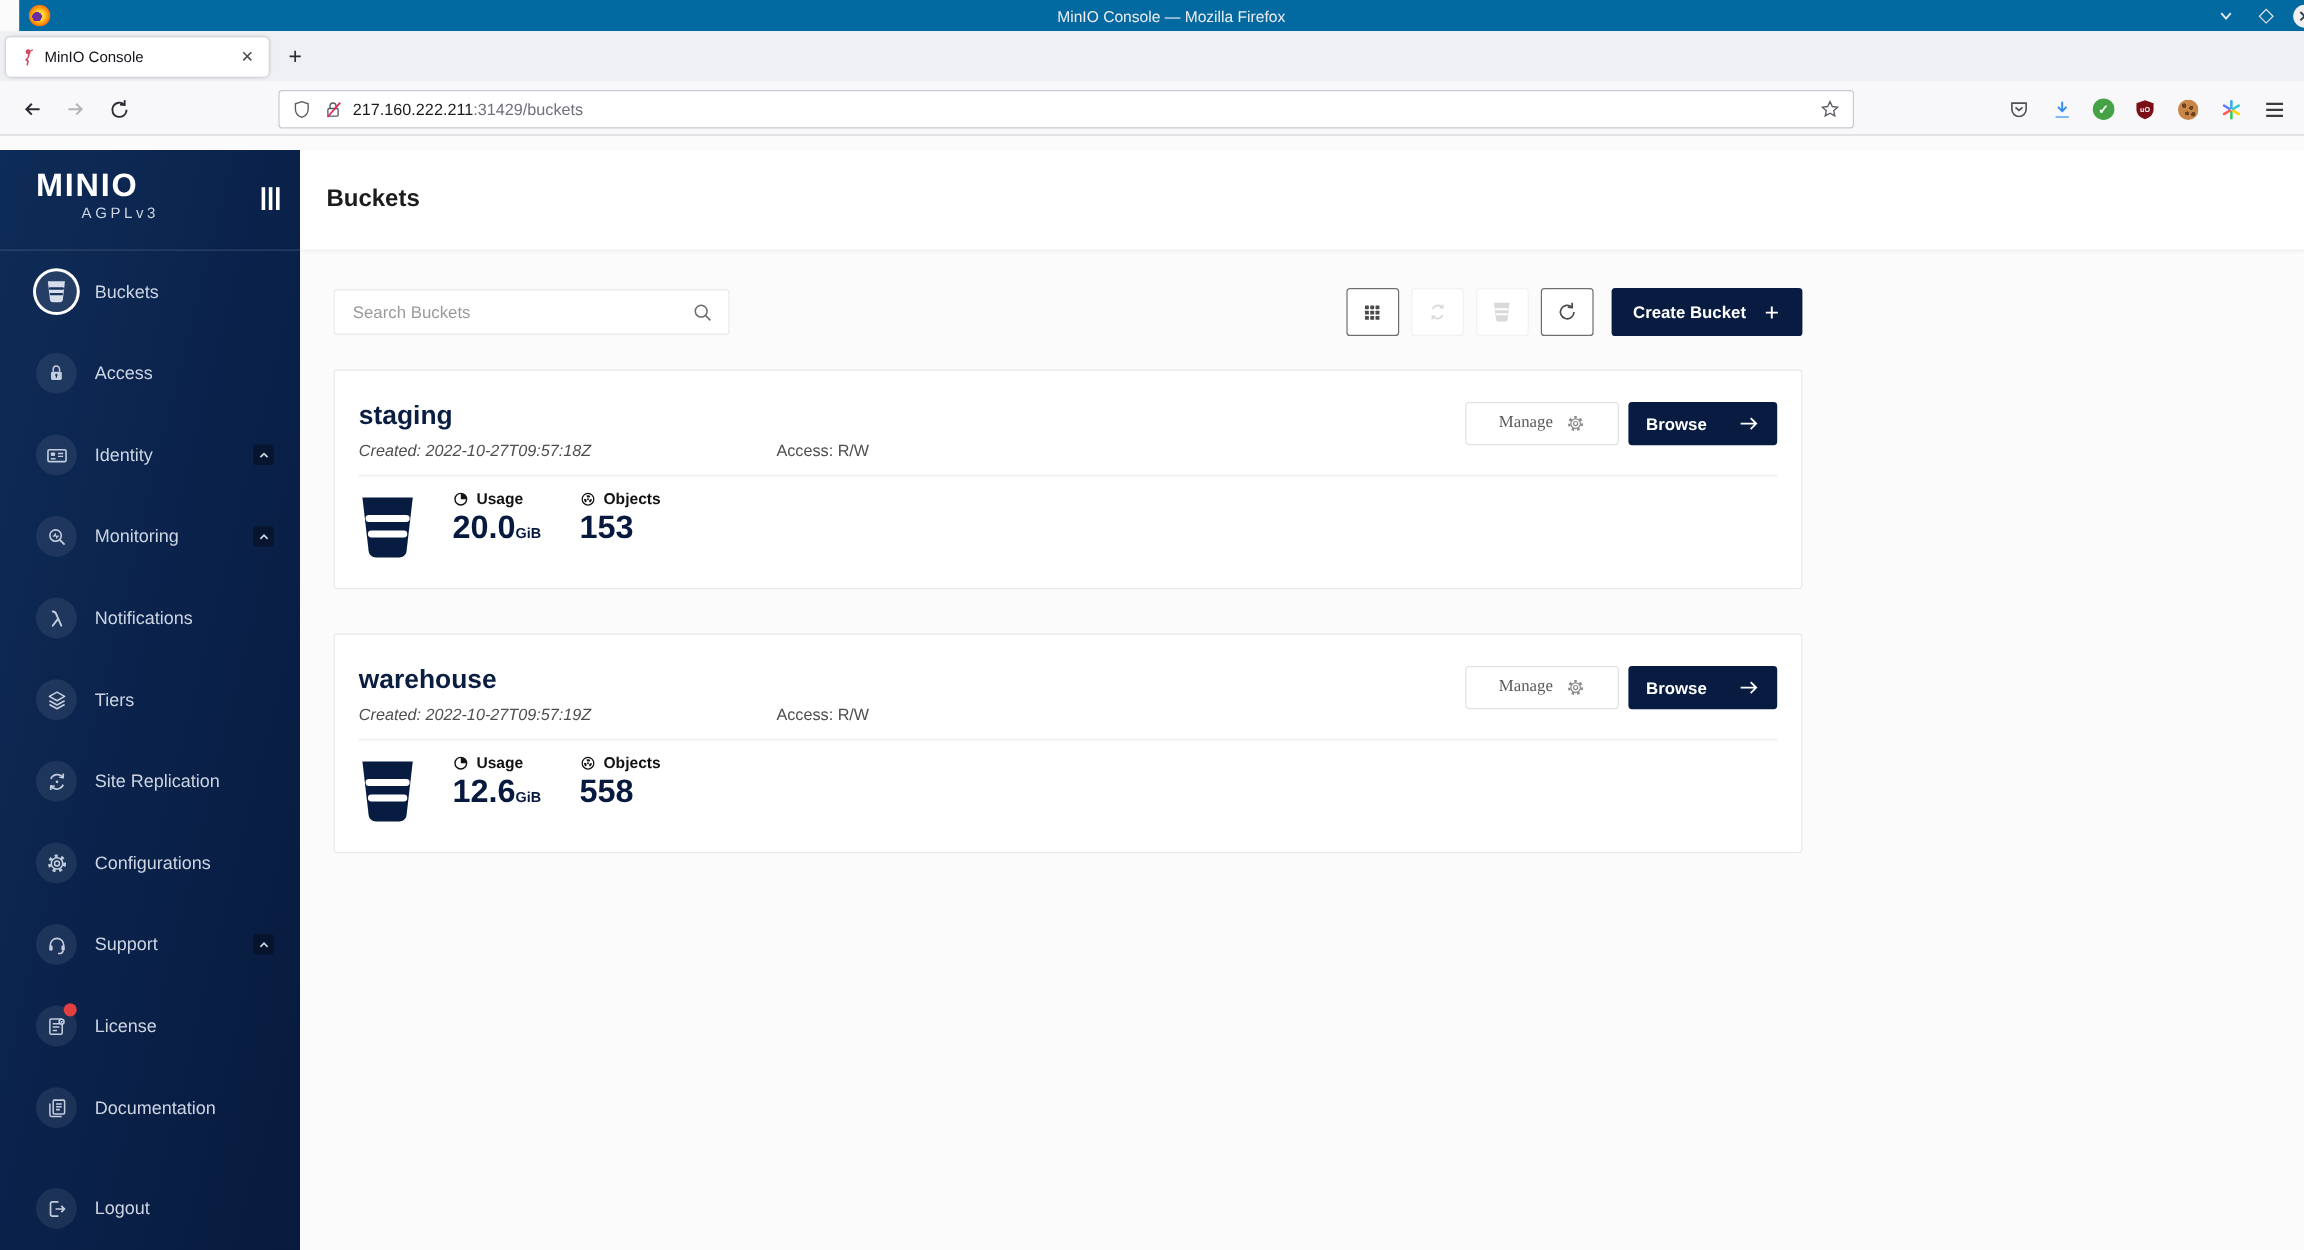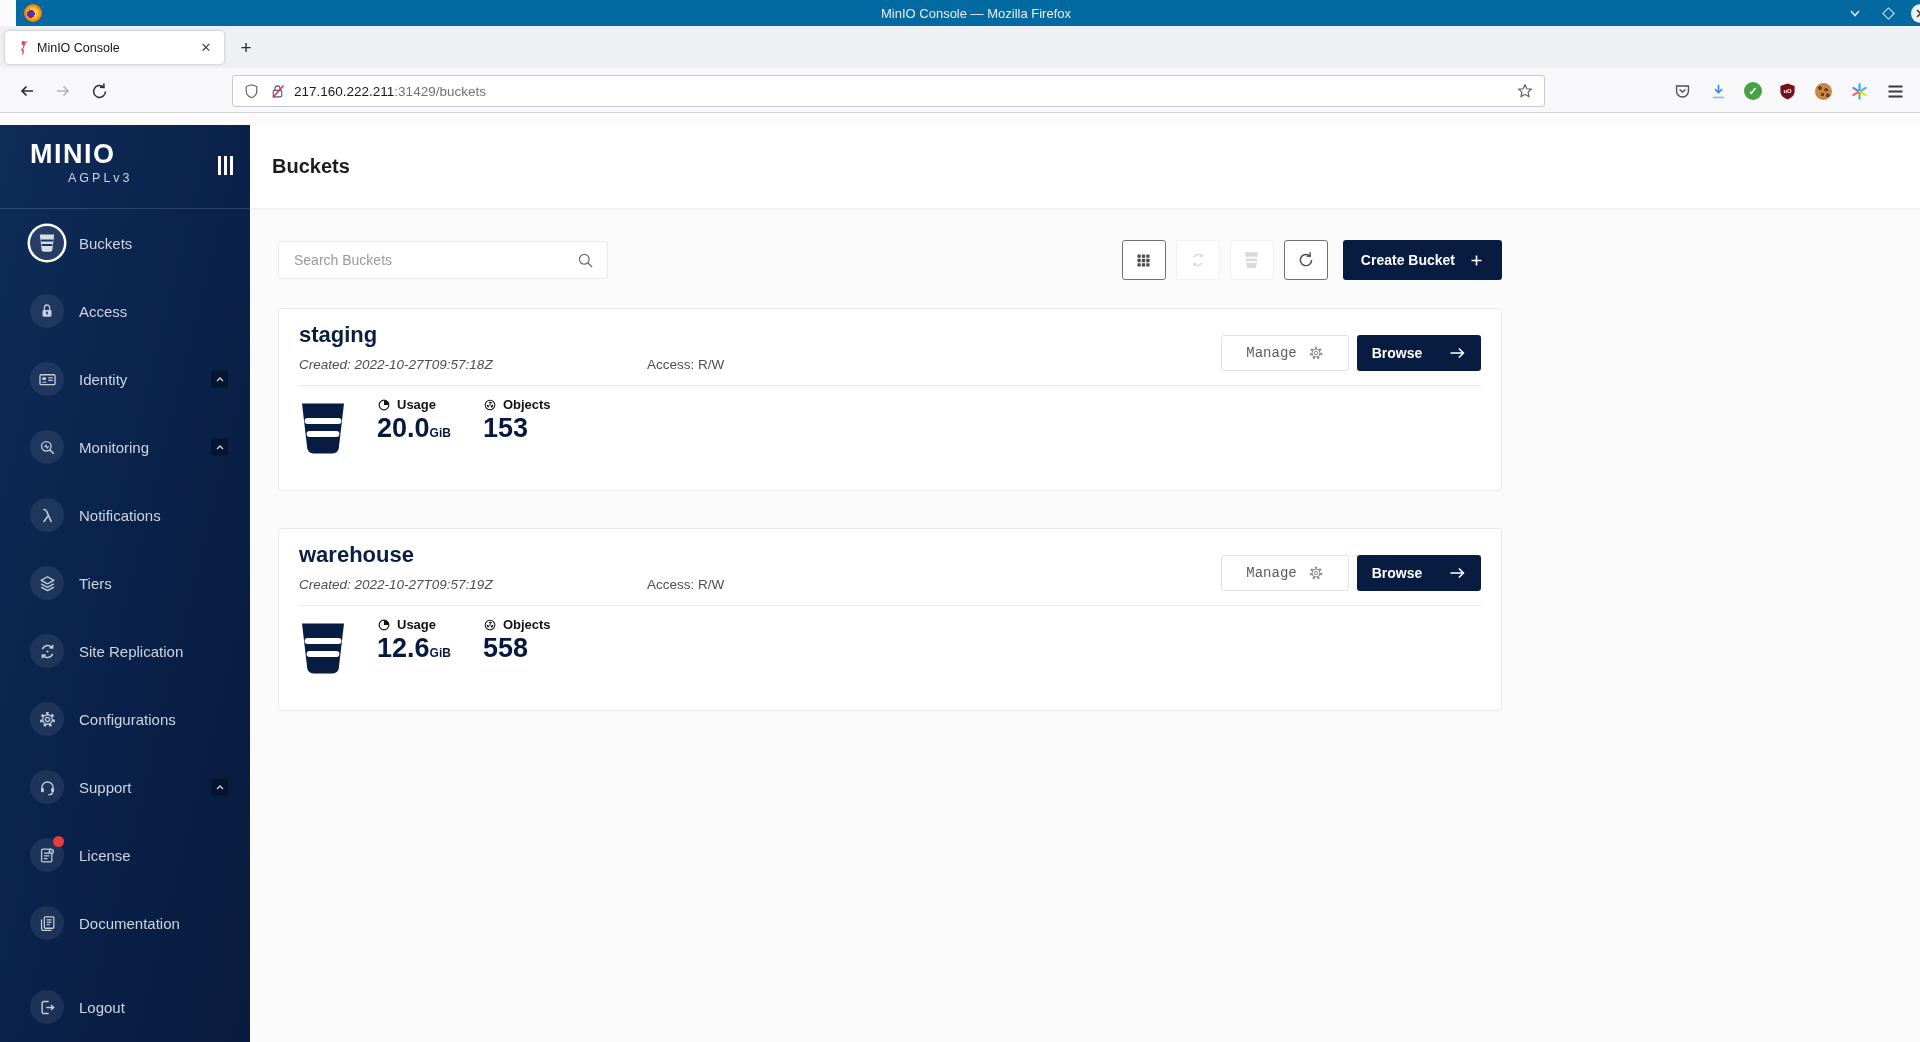--- a/index.html
+++ b/index.html
@@ -88,39 +88,39 @@
   .right-actions { position:absolute; right:0; top:0; display:flex; align-items:center; gap:10px; }
   .icon-btn { width:44px; height:40px; background:#fff; border:1px solid #6f6f6f; border-radius:3px;
     display:flex; align-items:center; justify-content:center; color:#4a4a4a; cursor:pointer; }
   .icon-btn.disabled { border-color:#f1f1f1; color:#d9d9d9; cursor:default; }
   .create-btn { margin-left:5px; height:40px; padding:0 18px; background:#081C42; border:none; border-radius:3px;
     color:#fff; font-size:14px; font-weight:bold; display:flex; align-items:center; gap:14px; cursor:pointer;
     font-family:"Liberation Sans", sans-serif; }
 
   
   .card { position:relative; width:100%; height:183px; background:#fff; border:1px solid #e9e9e9;
-    border-radius:3px; padding:13px 20px 16px 20px; }
+    border-radius:3px; padding:24px 20px 16px 20px; }
   .card.first { margin-top:28px; }
   .card.second { margin-top:37px; }
   .bucket-name { font-size:22px; font-weight:bold; color:#0a1e42; }
   .meta-row { margin-top:9px; font-size:13.5px; color:#4e4e4e; }
   .meta-created { display:inline-block; width:345px;font-style:italic; }
   .card-divider { margin-top:13px; border:none; border-top:1px solid #ebebeb; }
   .metrics { display:flex; margin-top:11px; }
   .big-bucket { margin-top:3px; }
   .metric-col { margin-left:30px; }
   .metric-col.objects { margin-left:32px; }
   .metric-label { display:flex; align-items:center; gap:6px; font-size:13px; font-weight:bold; color:#121212; }
   .metric-label svg { color:#121212; }
   .metric-value { margin-top:2px; font-size:27px; font-weight:bold; color:#07193E; line-height:1.1; }
   .metric-unit { font-size:12px; font-weight:bold; }
   .card-buttons { position:absolute; right:20px; top:26px; display:flex; gap:8px; }
   .manage-btn { width:128px; height:36px; background:#fff; border:1px solid #e2e2e2; border-radius:3px;
     color:#5c5c5c; font-size:14px; display:flex; align-items:center; justify-content:center; gap:11px;
-    cursor:pointer; font-family:Liberation Mono, monospace; }
+    cursor:pointer; font-family:Liberation Serif, serif; }
   .browse-btn { width:124px; height:36px; background:#081C42; border:none; border-radius:3px;
     color:#fff; font-size:14px; font-weight:bold; display:flex; align-items:center; justify-content:center;
     gap:27px; cursor:pointer; font-family:"Liberation Sans", sans-serif; }
 
   svg { display:block; }
 </style>
 </head>
 <body>
 
 <div class="titlebar">

